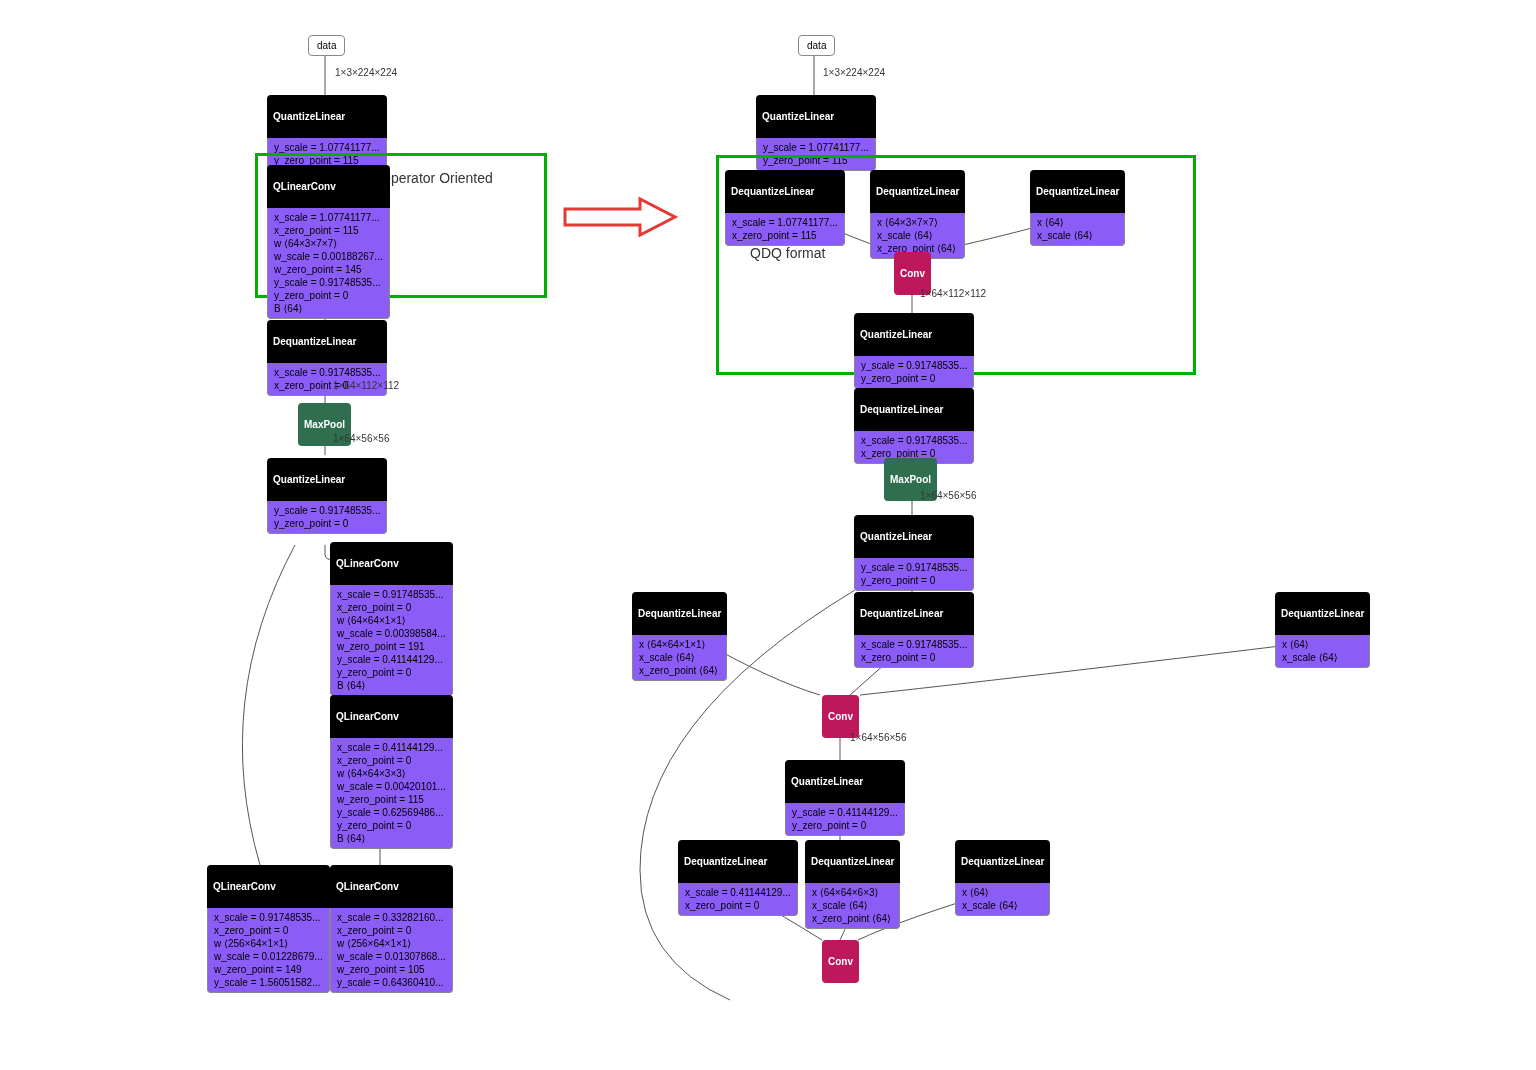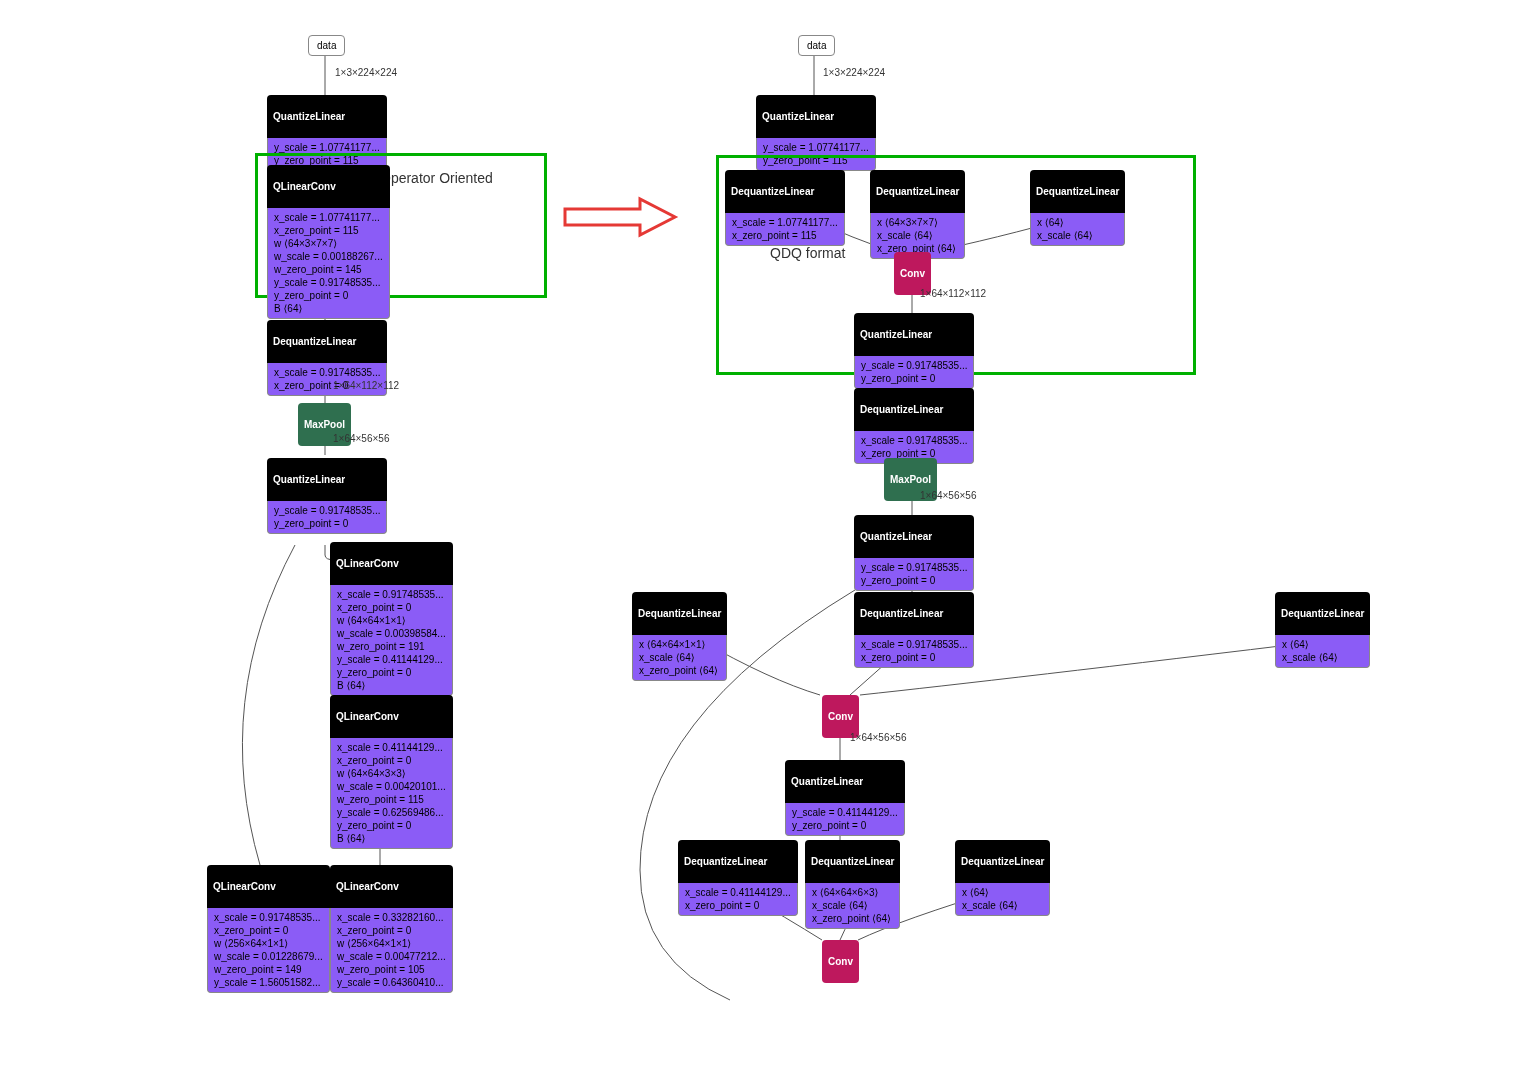--- a/index.html
+++ b/index.html
@@ -197,21 +197,21 @@
     <span class="attr">y_scale = 1.56051582...</span>
   </div>
 </div>
 
 <div class="node" style="left:330px; top:865px;">
   <div class="header">QLinearConv</div>
   <div class="body">
     <span class="attr">x_scale = 0.33282160...</span>
     <span class="attr">x_zero_point = 0</span>
     <span class="attr">w ⟨256×64×1×1⟩</span>
-    <span class="attr">w_scale = 0.00477212...</span>
+    <span class="attr">w_scale = 0.01307868...</span>
     <span class="attr">w_zero_point = 105</span>
     <span class="attr">y_scale = 0.64360410...</span>
   </div>
 </div>
 
 <svg class="big-arrow" style="left:560px; top:195px;" viewBox="0 0 120 44">
   <path d="M 5 14 L 80 14 L 80 4 L 115 22 L 80 40 L 80 30 L 5 30 Z" fill="none" stroke="#e53935" stroke-width="3"></path>
 </svg>
 
 <div class="node simple" style="left:798px; top:35px;">
@@ -221,21 +221,21 @@
 
 <div class="node" style="left:756px; top:95px;">
   <div class="header">QuantizeLinear</div>
   <div class="body">
     <span class="attr">y_scale = 1.07741177...</span>
     <span class="attr">y_zero_point = 115</span>
   </div>
 </div>
 
 <div class="highlight-box" style="left:716px; top:155px; width:480px; height:220px;"></div>
-<div class="annotation" style="left:770px; top:245px;">QDQ format</div>
+<div class="annotation" style="left:750px; top:245px;">QDQ format</div>
 
 <div class="node" style="left:725px; top:170px;">
   <div class="header">DequantizeLinear</div>
   <div class="body">
     <span class="attr">x_scale = 1.07741177...</span>
     <span class="attr">x_zero_point = 115</span>
   </div>
 </div>
 <div class="node" style="left:870px; top:170px;">
   <div class="header">DequantizeLinear</div>

